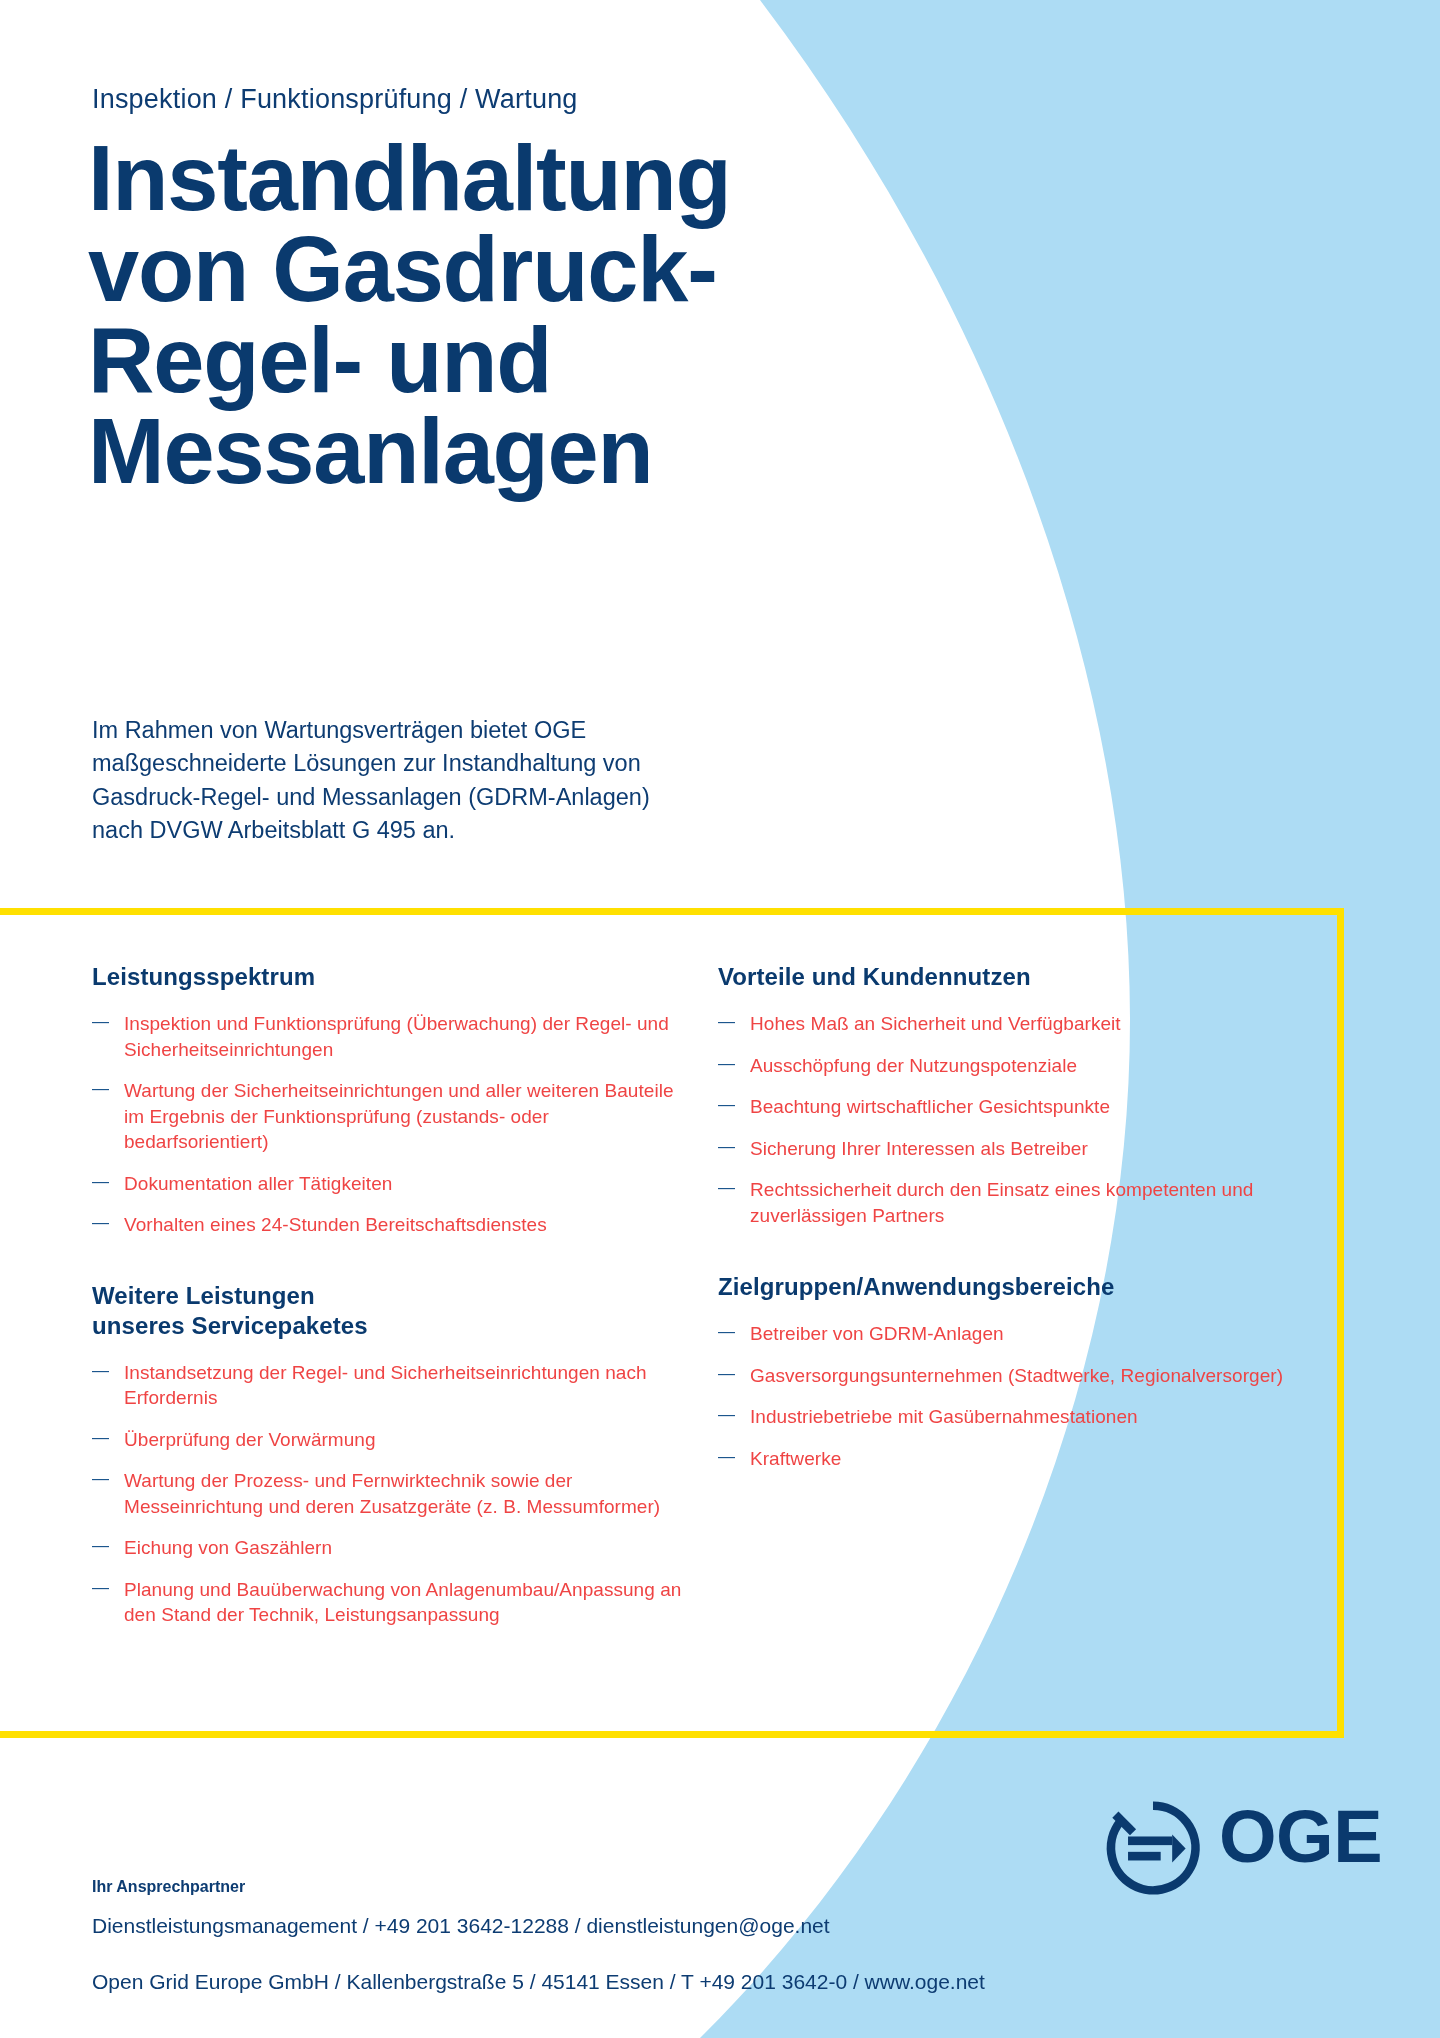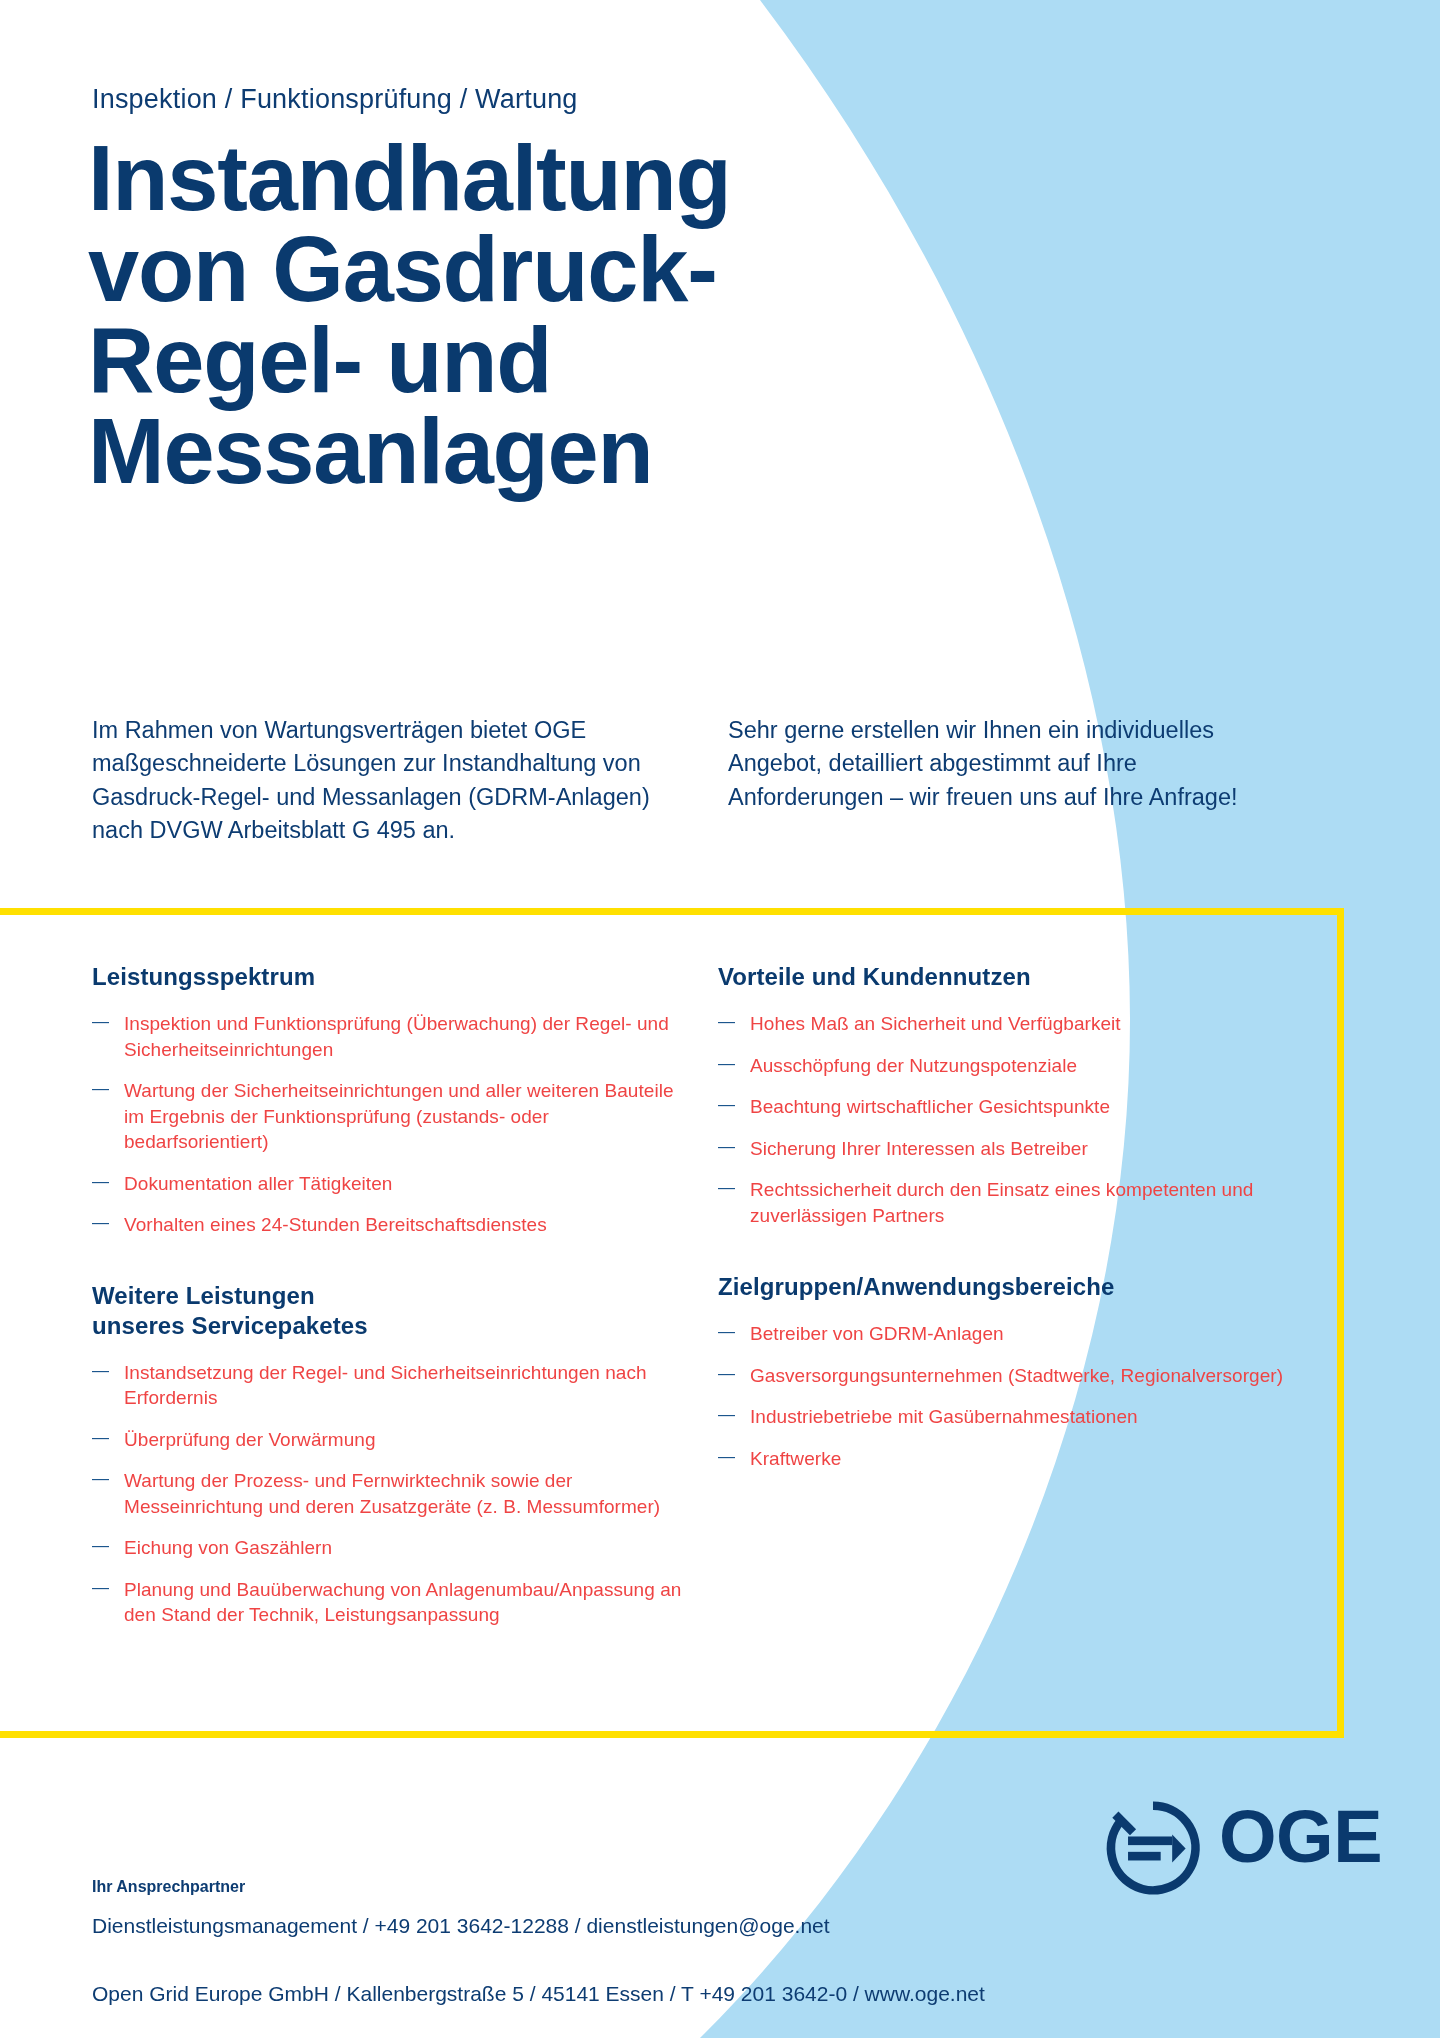--- a/index.html
+++ b/index.html
@@ -169,21 +169,21 @@
   .footer .f-title {
     font-size: 16px;
     font-weight: 700;
     margin-bottom: 15px;
   }
   .footer .f-line {
     font-size: 21px;
     line-height: 1.45;
   }
   .footer .f-line.spaced {
-    margin-top: 38px;
+    margin-top: 26px;
   }
 </style>
 </head>
 <body>
 
 <div class="page">
 
   <div class="swoosh-layer">
     <svg viewBox="0 0 1440 2038" xmlns="http://www.w3.org/2000/svg" aria-hidden="true">
       <path d="M1440 0 L760 0 C1010 330 1130 700 1130 1020 C1130 1400 960 1780 700 2038 L1440 2038 Z" fill="#addcf4"></path>
@@ -198,21 +198,20 @@
 
     <div class="headline">
       <span class="l">Instandhaltung</span>
       <span class="l">von Gasdruck-</span>
       <span class="l">Regel- und</span>
       <span class="l">Messanlagen</span>
     </div>
 
     <div class="intro">
       <div class="col">Im Rahmen von Wartungsverträgen bietet OGE maßgeschneiderte Lösungen zur Instandhaltung von Gasdruck-Regel- und Messanlagen (GDRM-Anlagen) nach DVGW Arbeitsblatt G 495 an.</div>
-      <div class="col">Sehr gerne erstellen wir Ihnen ein individuelles Angebot, detailliert abgestimmt auf Ihre Anforderungen – wir freuen uns auf Ihre Anfrage!</div>
     </div>
 
     <div class="panel"></div>
 
     <div class="panel-inner">
 
       <div class="col-left">
 
         <h2 class="section-title">Leistungsspektrum</h2>
         <ul class="dash-list">

